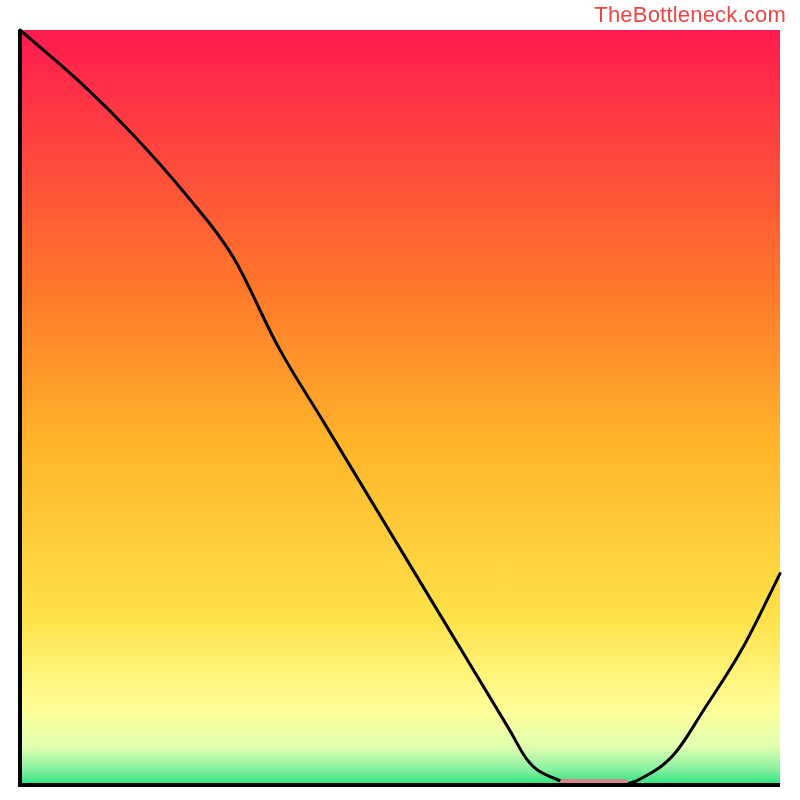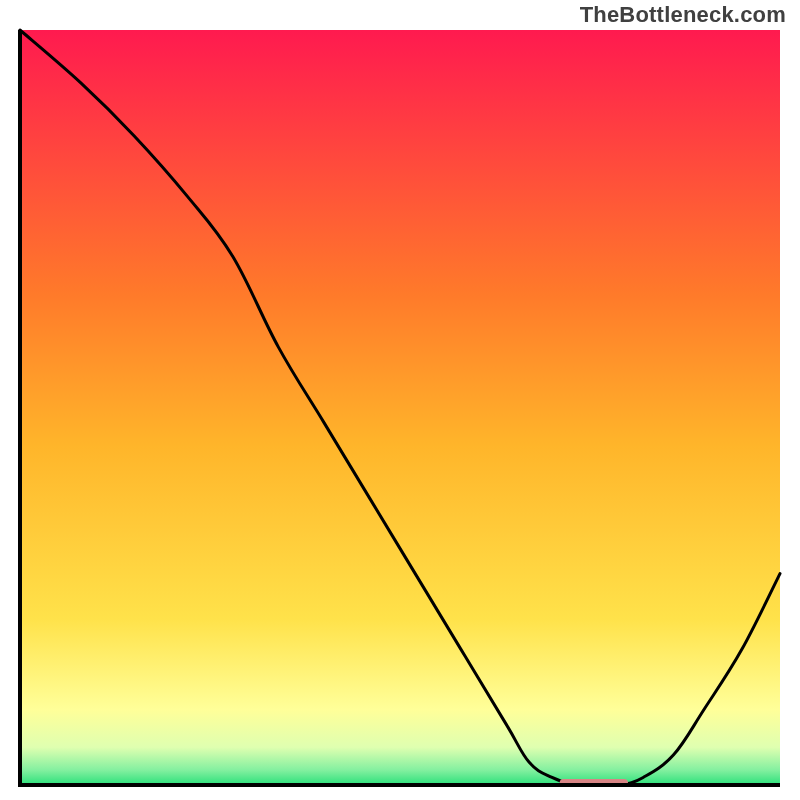--- a/index.html
+++ b/index.html
@@ -15,22 +15,22 @@
     position: relative;
     width: 800px;
     height: 800px;
     background: #fff;
   }
   .watermark {
     position: absolute;
     top: 2px;
     right: 14px;
     font-size: 22px;
-    font-weight: 700;
-    color: #404040;
+    font-weight: 400;
+    color: #ef4444;
     letter-spacing: 0.2px;
   }
   svg.chart-svg {
     position: absolute;
     left: 0;
     top: 0;
   }
 </style>
 </head>
 <body>

